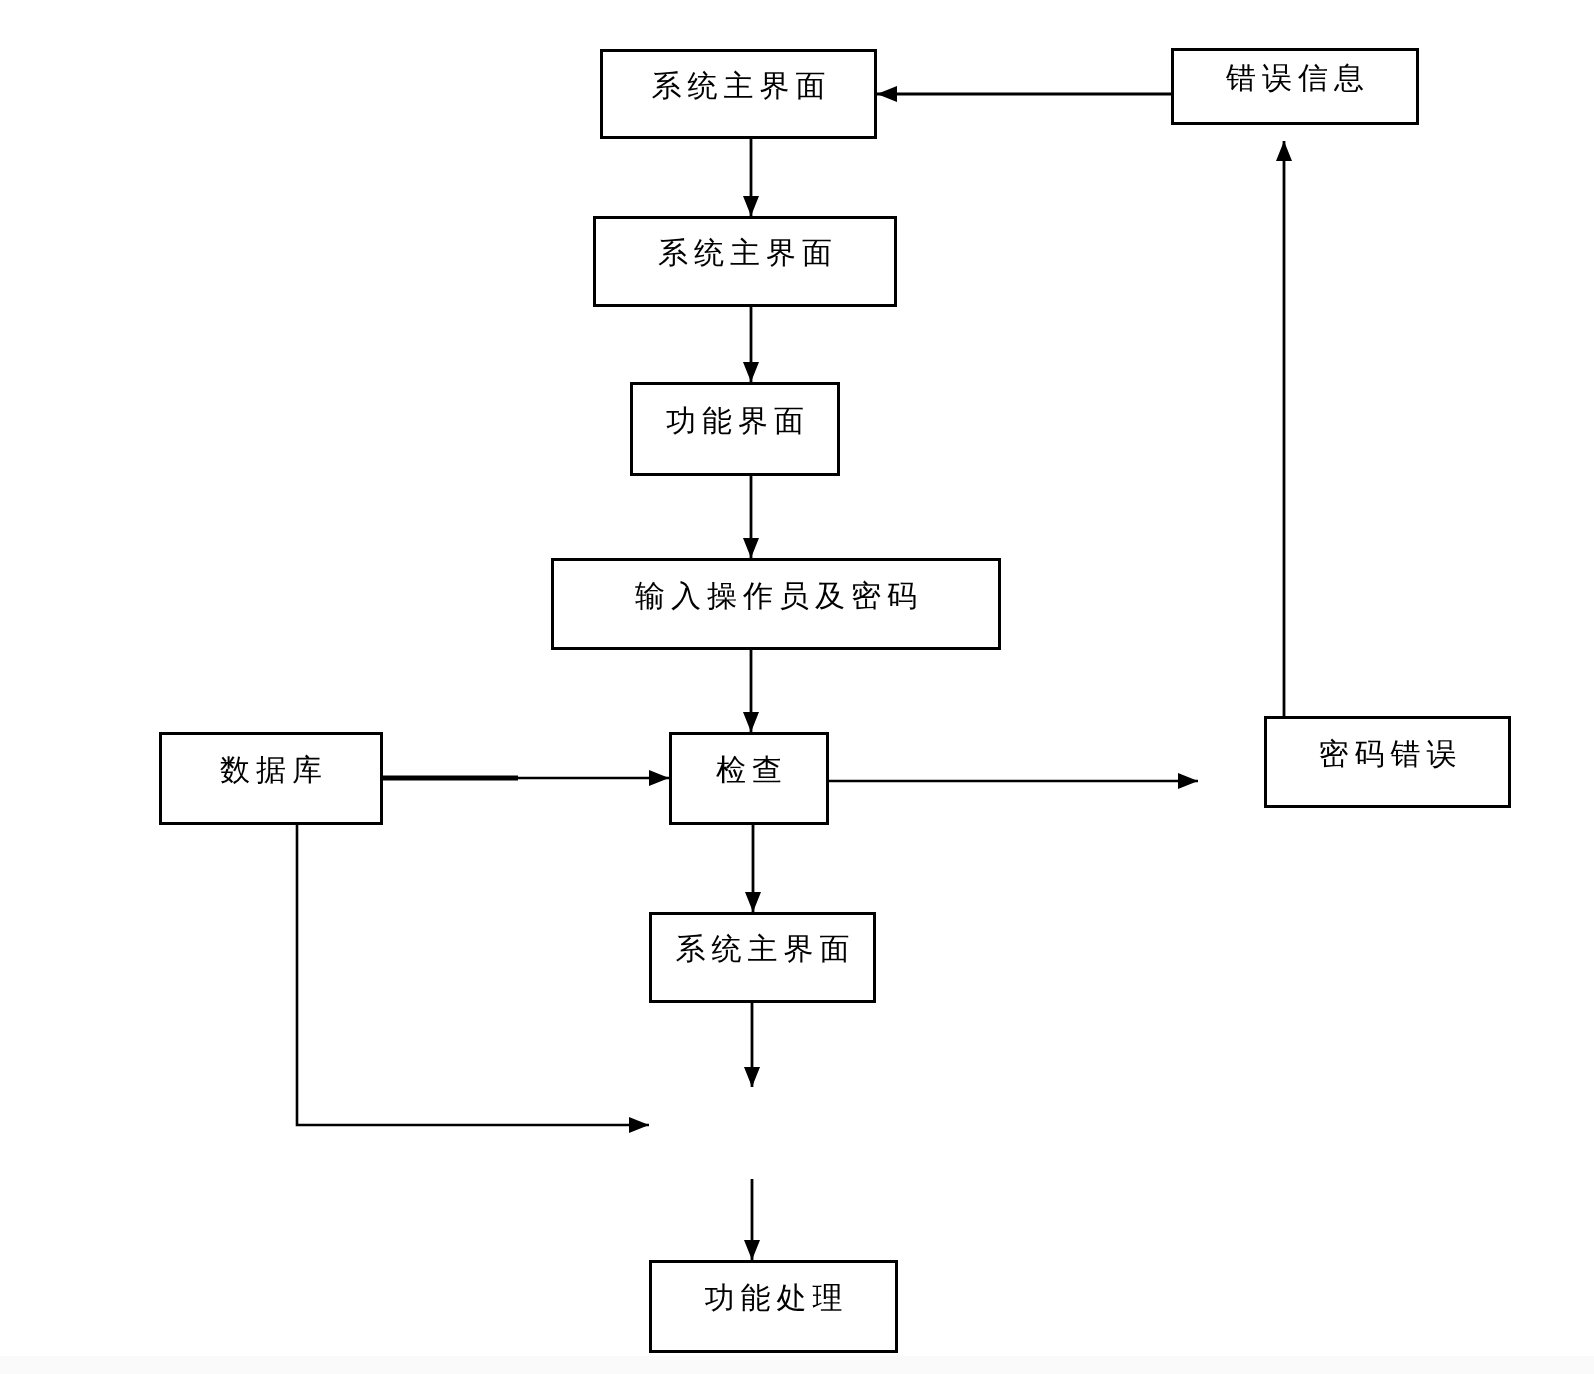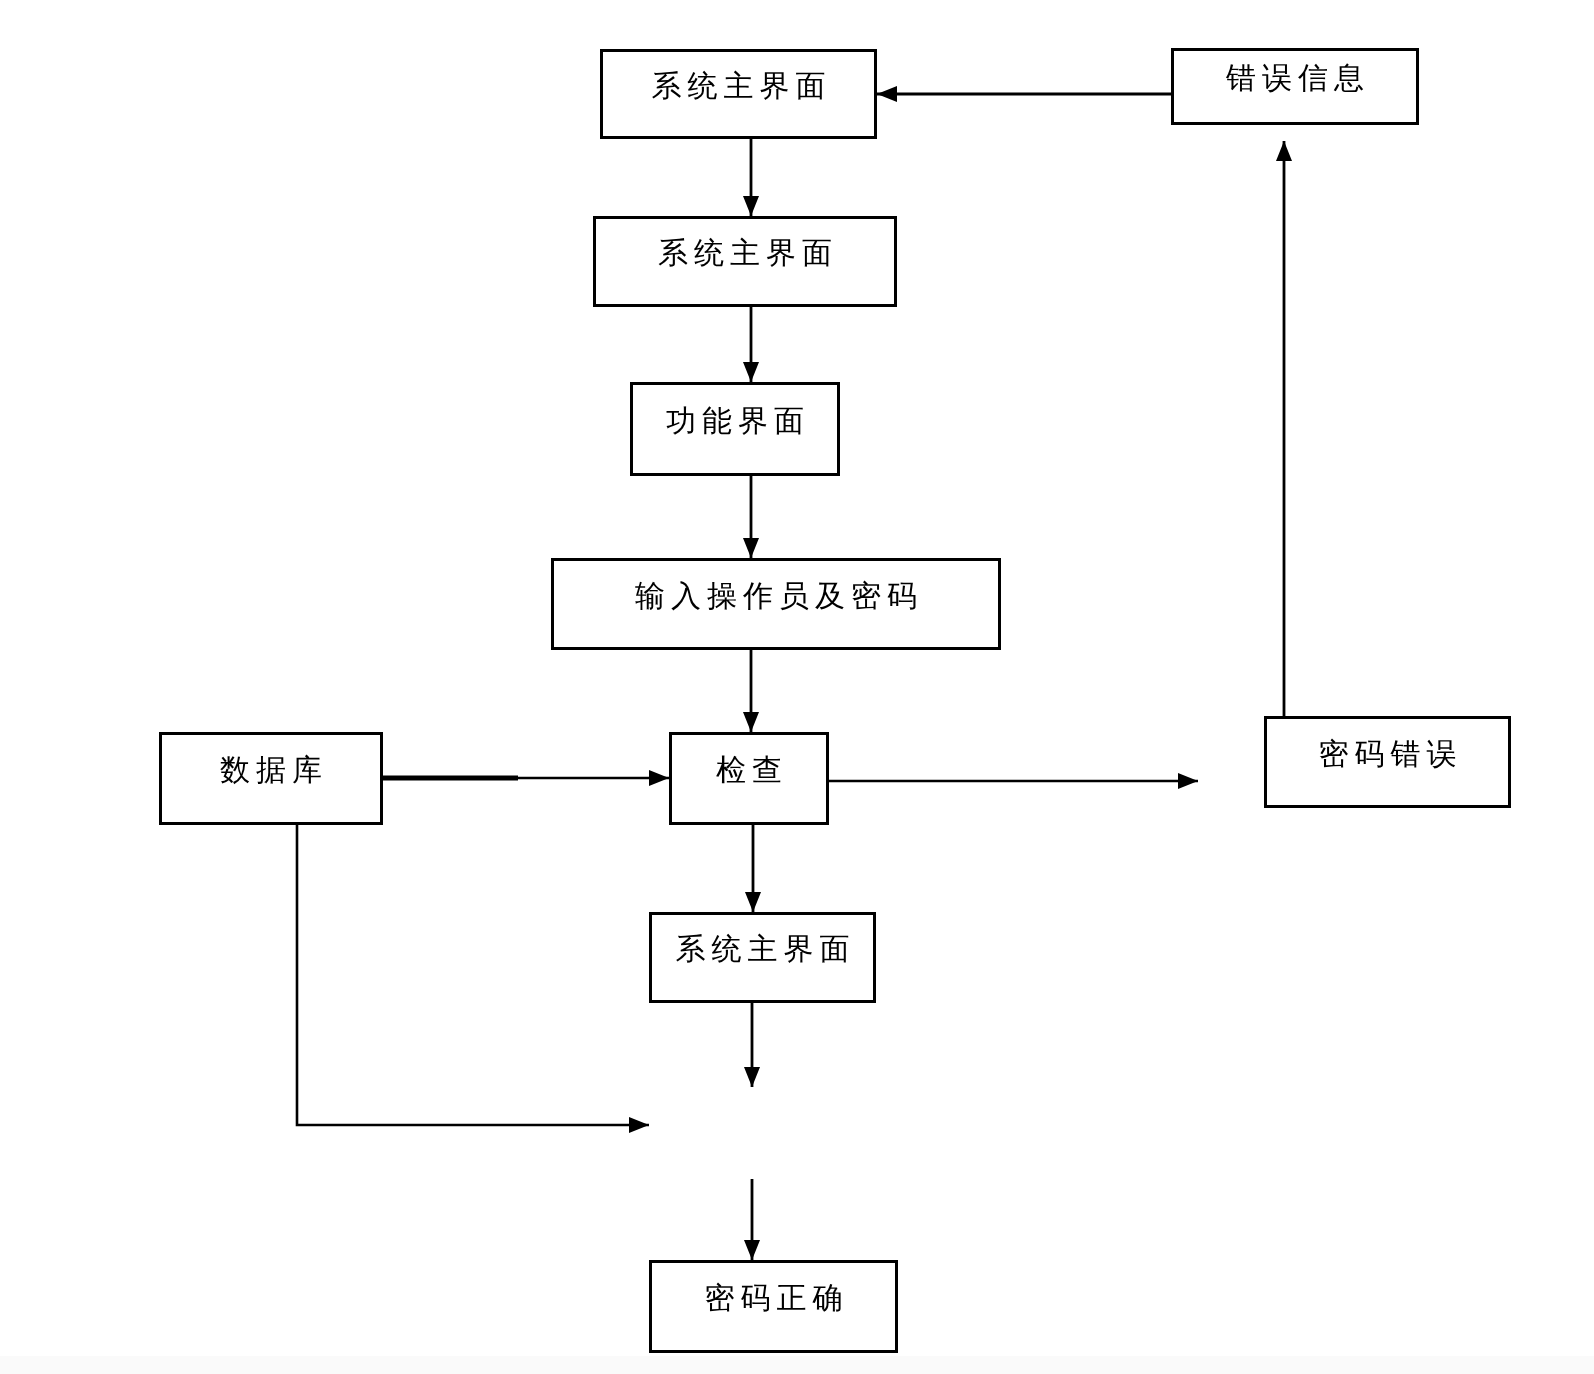--- a/index.html
+++ b/index.html
@@ -115,17 +115,17 @@
   <div class="node" style="left:1264px;top:716px;width:247px;height:92px">
     <span>密码错误</span>
   </div>
 
   <div class="node" style="left:649px;top:912px;width:227px;height:91px">
     <span>系统主界面</span>
   </div>
 
 
   <div class="node" style="left:649px;top:1260px;width:249px;height:93px">
-    <span>密码正确</span>
+    <span>功能处理</span>
   </div>
 
   <div class="page-bottom-strip"></div>
 </div>
 
 </body></html>

